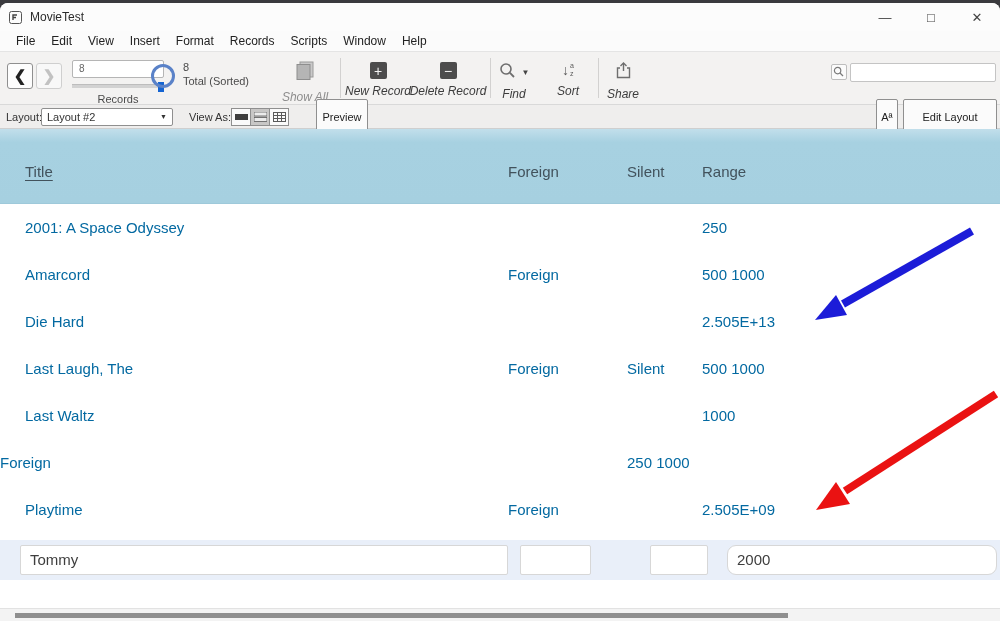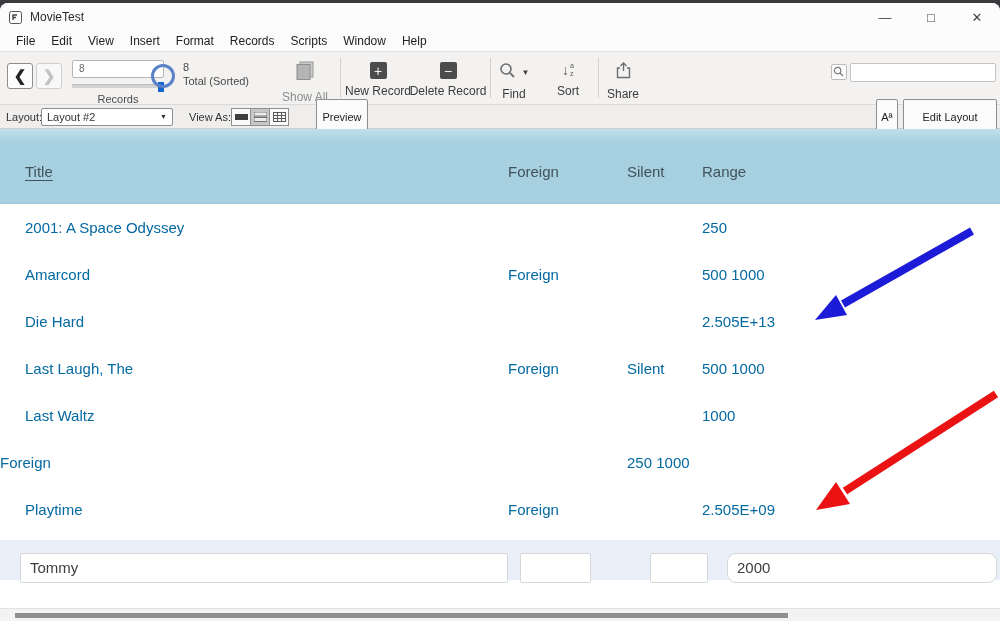--- a/index.html
+++ b/index.html
@@ -32,21 +32,21 @@
   .rec-field { width:92px; height:18px; background:#fff; border:1px solid #b5b5b5; border-radius:2px;
                font-size:10px; color:#666; padding:2px 0 0 6px; }
   .rec-slider { width:92px; height:4px; background:#d2d2d2; border-top:1px solid #bdbdbd; position:relative; margin-top:6px; }
   .rec-thumb { position:absolute; right:0; top:-3px; width:6px; height:10px; background:#1464d2; }
   .small-label { font-size:11px; color:#4a4a4a; }
   .total-circle { width:24px; height:24px; border-radius:50%; border:3px solid #5a82c8; background:transparent; }
   .tb-group { display:flex; flex-direction:column; align-items:center; }
   .tb-sep { position:absolute; top:6px; bottom:6px; width:1px; background:#d2d1d0; }
   .dark-sq { width:17px; height:17px; background:#4c4c4c; border-radius:2px; color:#f2f2f2;
              display:flex; align-items:center; justify-content:center; font-size:14px; line-height:1; }
-  .tb-label { font-size:12px; color:#3c3c3c; margin-top:5px; white-space:nowrap; }
+  .tb-label { font-size:12px; color:#3c3c3c; margin-top:5px; white-space:nowrap;font-style:italic; }
   .tb-label.dim { color:#8d8d8d; }
   .search-iconbox { width:16px; height:16px; border:1px solid #bdbdbd; background:#fbfbfb; border-radius:2px;
                     display:flex; align-items:center; justify-content:center; }
   .search-input { width:146px; height:19px; border:1px solid #c4c4c4; border-radius:2px; background:#fff;
                   font-size:11px; padding:0 5px; font-family:"Liberation Sans", sans-serif; }
 
   
   .layoutbar { height:24px; background:#efeeed; border-bottom:1px solid #cfcfcf; position:relative;
                flex:0 0 auto; font-size:11px; color:#333; }
   .lb-abs { position:absolute; top:50%; transform:translateY(-50%); }
@@ -61,21 +61,21 @@
 
   
   .content { flex:1 1 auto; background:#fff; position:relative; overflow:hidden; }
   .grid-row { display:grid; grid-template-columns:508px 119px 75px 1fr; align-items:center; }
   .header-band { height:75px; background:linear-gradient(180deg,#c2dfeb 0%,#a7d1e1 18%,#a6d0e0 100%);
                  border-bottom:1px solid #9ec9da; color:#42525c; font-size:15px; padding-top:10px; }
   .header-band .c-title { text-decoration:underline; text-underline-offset:3px; }
   .c-title { padding-left:25px; }
   .body-row { height:47px; font-size:15px; color:#0369a1; }
   .active-row { height:40px; margin-top:7px; background:#e9eff9; position:relative; }
-  .field-box { position:absolute; top:13px; height:30px; background:#fff; border:1px solid #d7d7d7;
+  .field-box { position:absolute; top:5px; height:30px; background:#fff; border:1px solid #d7d7d7;
                border-radius:2px; font-size:15px; color:#3e3e3e; line-height:28px; padding-left:9px; }
 
   
   .hscroll { position:absolute; left:0; right:0; bottom:0; height:13px; background:#f3f3f3; border-top:1px solid #e2e2e2; }
   .hscroll-thumb { position:absolute; left:15px; top:4px; width:773px; height:5px; background:#8f8f8f; }
 
   .overlay { position:absolute; inset:0; pointer-events:none; z-index:20; }
 </style>
 </head>
 <body>

